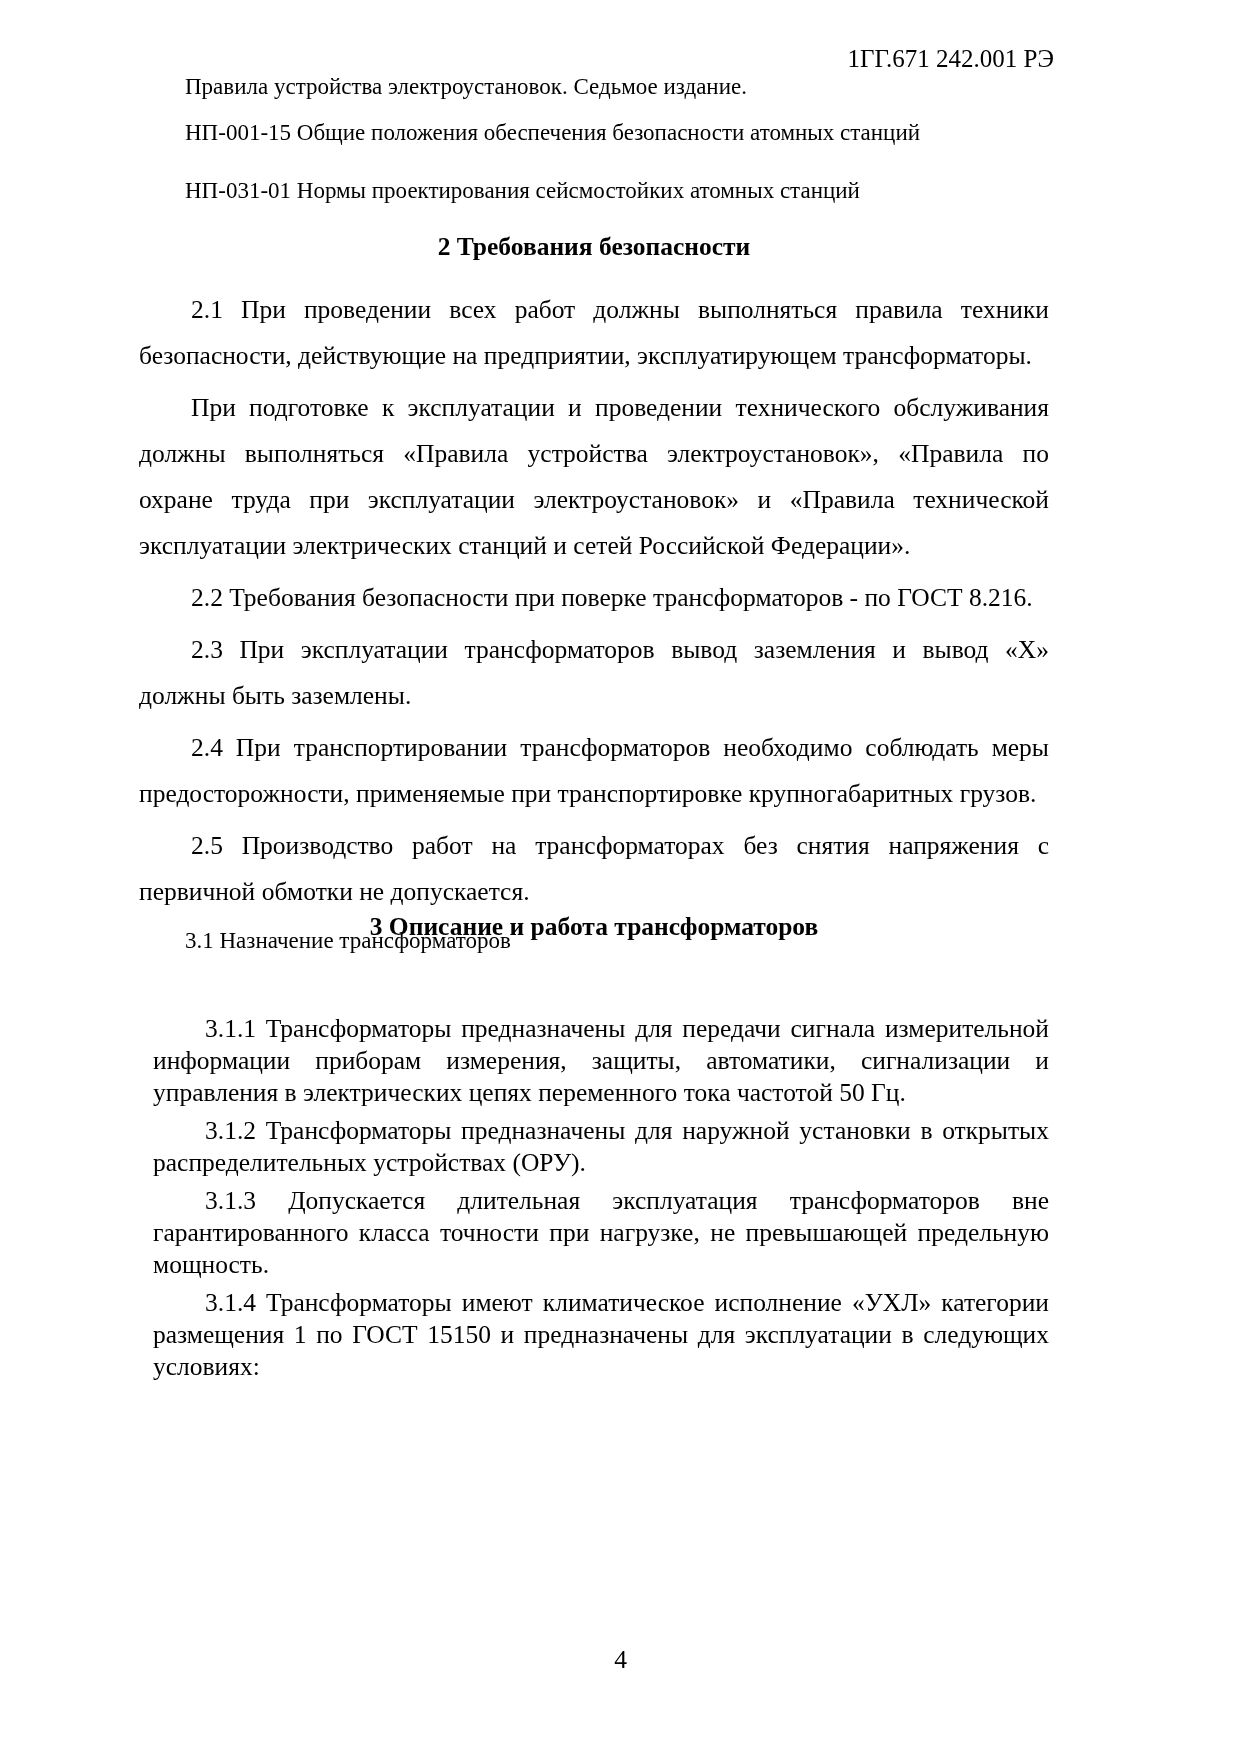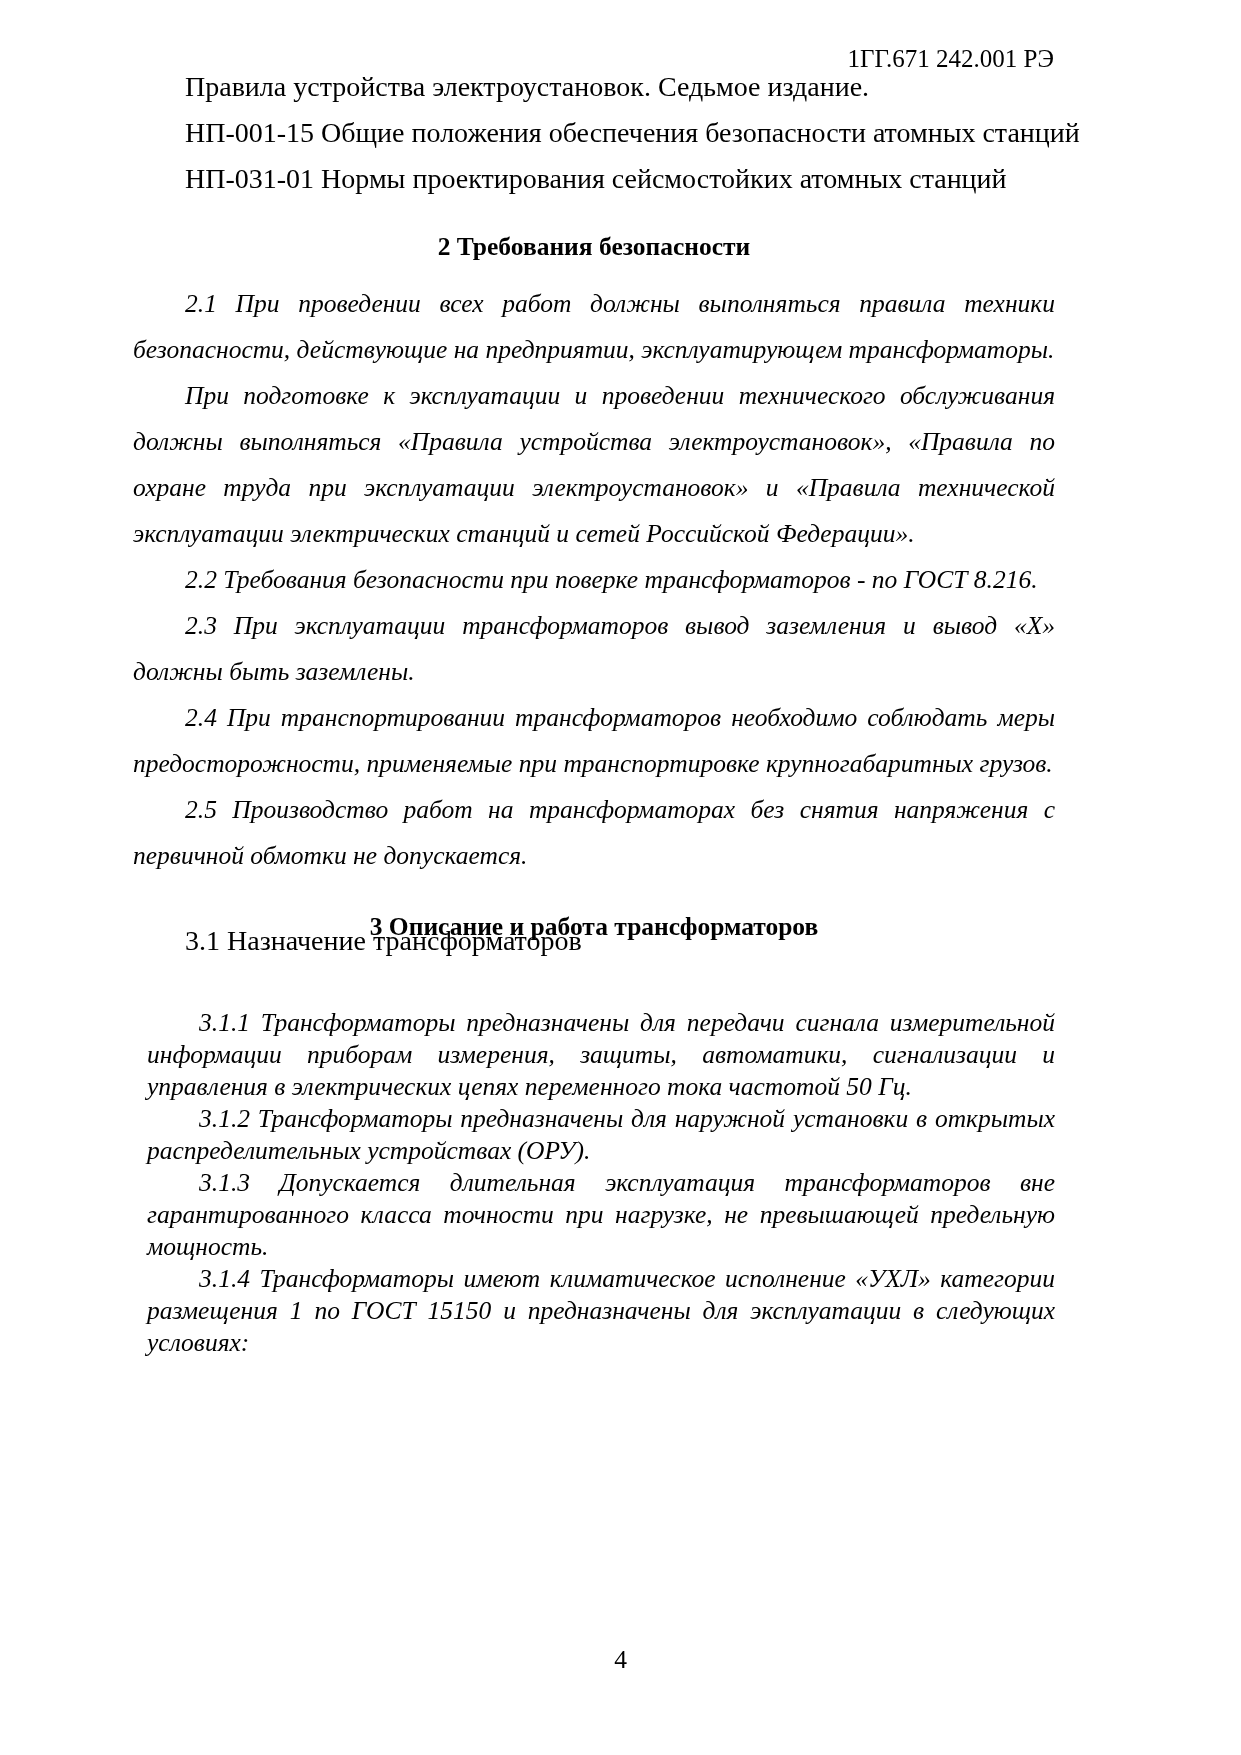--- a/index.html
+++ b/index.html
@@ -32,38 +32,37 @@
     .block {
       position: absolute;
       left: 133px;
       width: 922px;
       font-size: 25.5px;
       line-height: 46px;
     }
     .ref-line {
       position: absolute;
       left: 185px;
-      font-size: 28px;
+      font-size: 23px;
       line-height: 30px;
       white-space: nowrap;
     }
     .heading {
       position: absolute;
       left: 133px;
       width: 922px;
       text-align: center;
       font-weight: bold;
       font-size: 25.5px;
       line-height: 30px;
     }
     p.para {
-      margin: 0;
+      margin: 6px;
       text-align: justify;
       text-indent: 52px;
-      font-style: italic;
     }
     .sub-block {
       position: absolute;
       left: 147px;
       width: 908px;
       font-size: 25.5px;
       line-height: 32px;
     }
     .page-number {
       position: absolute;
@@ -77,21 +76,21 @@
   </style>
 </head>
 <body>
 
 <div class="page">
 
   <div class="doc-code">1ГГ.671 242.001 РЭ</div>
 
   <div class="ref-line" style="top:72px;">Правила устройства электроустановок. Седьмое издание.</div>
   <div class="ref-line" style="top:118px;text-align:right;">НП-001-15 Общие положения обеспечения безопасности атомных станций</div>
-  <div class="ref-line" style="top:164px;">НП-031-01 Нормы проектирования сейсмостойких атомных станций</div>
+  <div class="ref-line" style="top:176px;">НП-031-01 Нормы проектирования сейсмостойких атомных станций</div>
 
   <div class="heading" style="top:232px;">2 Требования безопасности</div>
 
   <div class="block" style="top:281px;">
     <p class="para">2.1 При проведении всех работ должны выполняться правила техники безопасности, действующие на предприятии, эксплуатирующем трансформаторы.</p>
     <p class="para">При подготовке к эксплуатации и проведении технического обслуживания должны выполняться «Правила устройства электроустановок», «Правила по охране труда при эксплуатации электроустановок» и «Правила технической эксплуатации электрических станций и сетей Российской Федерации».</p>
     <p class="para">2.2 Требования безопасности при поверке трансформаторов - по ГОСТ 8.216.</p>
     <p class="para">2.3 При эксплуатации трансформаторов вывод заземления и вывод «Х» должны быть заземлены.</p>
     <p class="para">2.4 При транспортировании трансформаторов необходимо соблюдать меры предосторожности, применяемые при транспортировке крупногабаритных грузов.</p>
     <p class="para">2.5 Производство работ на трансформаторах без снятия напряжения с первичной обмотки не допускается.</p>

